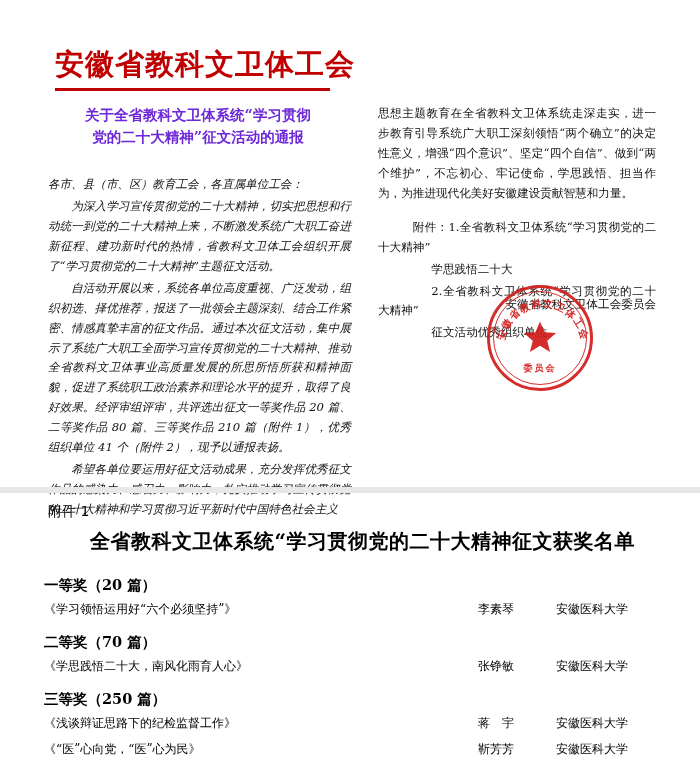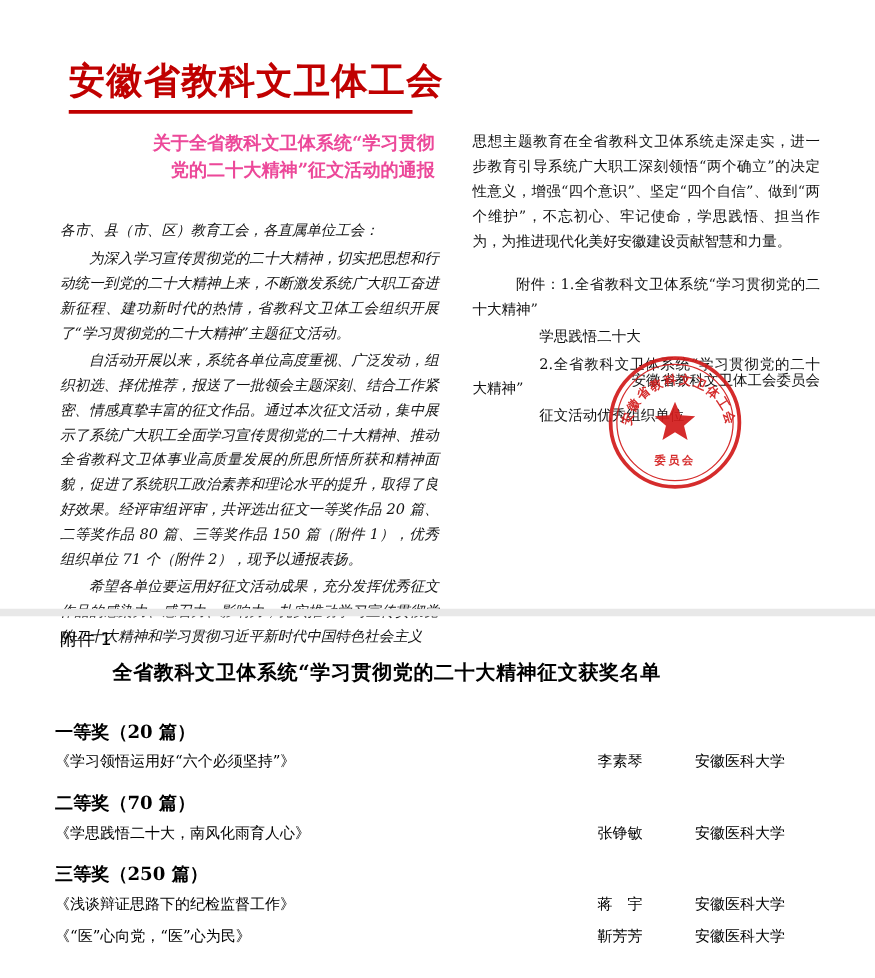--- a/index.html
+++ b/index.html
@@ -42,26 +42,26 @@
     height: 3px;
     background: #c00000;
   }
 
   
   .doc-title {
     position: absolute;
     left: 48px;
     top: 104px;
     width: 300px;
-    text-align: right;
+    text-align: center;
     font-family: "DejaVu Serif", serif;
     font-size: 14.5px;
     font-weight: bold;
     line-height: 1.55;
-    color: #ec4899;
+    color: #6d28d9;
   }
 
   
   .col {
     position: absolute;
     font-family: "DejaVu Serif", serif;
     font-size: 11.6px;
     line-height: 1.72;
     color: #111;
     text-align: justify;
@@ -179,21 +179,21 @@
     font-family: "DejaVu Sans", sans-serif;
     font-size: 14px;
     color: #000;
   }
   .attach-title {
     position: absolute;
     left: 48px;
     top: 528px;
     width: 652px;
     font-family: "DejaVu Serif", serif;
-    font-size: 16px;
+    font-size: 20px;
     font-weight: bold;
     letter-spacing: 0.5px;
     white-space: nowrap;
     padding-left: 42px;
     box-sizing: border-box;
   }
 
   
   .awards {
     position: absolute;
@@ -238,21 +238,21 @@
   <div class="masthead-rule"></div>
 
   <div class="doc-title">
     <div>关于全省教科文卫体系统“学习贯彻</div>
     <div>党的二十大精神”征文活动的通报</div>
   </div>
 
   <div class="col col-left">
     <p>各市、县（市、区）教育工会，各直属单位工会：</p>
     <p class="indent2">为深入学习宣传贯彻党的二十大精神，切实把思想和行动统一到党的二十大精神上来，不断激发系统广大职工奋进新征程、建功新时代的热情，省教科文卫体工会组织开展了“学习贯彻党的二十大精神”主题征文活动。</p>
-    <p class="indent2">自活动开展以来，系统各单位高度重视、广泛发动，组织初选、择优推荐，报送了一批领会主题深刻、结合工作紧密、情感真挚丰富的征文作品。通过本次征文活动，集中展示了系统广大职工全面学习宣传贯彻党的二十大精神、推动全省教科文卫体事业高质量发展的所思所悟所获和精神面貌，促进了系统职工政治素养和理论水平的提升，取得了良好效果。经评审组评审，共评选出征文一等奖作品 20 篇、二等奖作品 80 篇、三等奖作品 150 篇（附件 1），优秀组织单位 71 个（附件 2），现予以通报表扬。</p>
+    <p class="indent2">自活动开展以来，系统各单位高度重视、广泛发动，组织初选、择优推荐，报送了一批领会主题深刻、结合工作紧密、情感真挚丰富的征文作品。通过本次征文活动，集中展示了系统广大职工全面学习宣传贯彻党的二十大精神、推动全省教科文卫体事业高质量发展的所思所悟所获和精神面貌，促进了系统职工政治素养和理论水平的提升，取得了良好效果。经评审组评审，共评选出征文一等奖作品 20 篇、二等奖作品 80 篇、三等奖作品 210 篇（附件 1），优秀组织单位 41 个（附件 2），现予以通报表扬。</p>
     <p class="indent2">希望各单位要运用好征文活动成果，充分发挥优秀征文作品的感染力、感召力、影响力，扎实推动学习宣传贯彻党的二十大精神和学习贯彻习近平新时代中国特色社会主义</p>
   </div>
 
   <div class="col col-right">
     <p>思想主题教育在全省教科文卫体系统走深走实，进一步教育引导系统广大职工深刻领悟“两个确立”的决定性意义，增强“四个意识”、坚定“四个自信”、做到“两个维护”，不忘初心、牢记使命，学思践悟、担当作为，为推进现代化美好安徽建设贡献智慧和力量。</p>
 
     <div class="attach-list">
       <p class="attach-line">
         <span>附件：</span><span>1.</span><span>全省教科文卫体系统“学习贯彻党的二十大精神”</span>
       </p>

